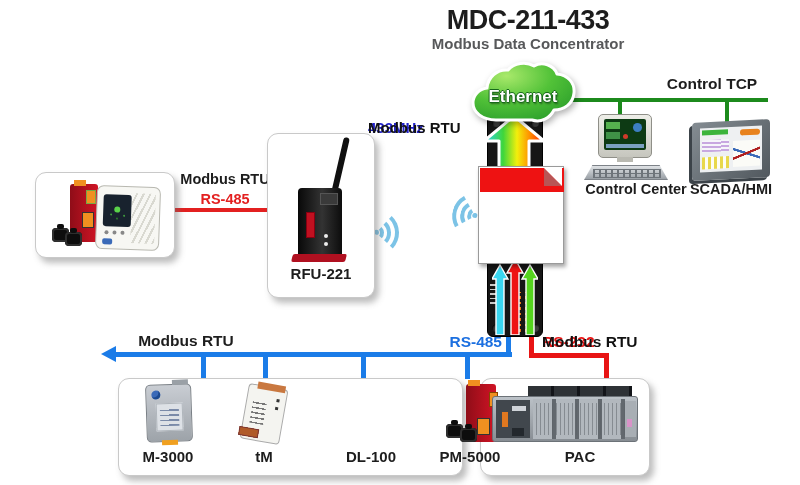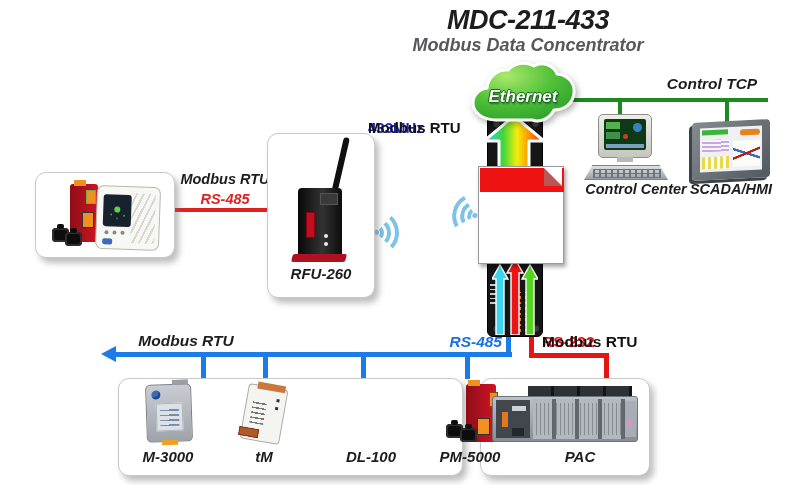--- a/index.html
+++ b/index.html
@@ -1,23 +1,23 @@
 <!DOCTYPE html>
 <html><head>
 <meta charset="utf-8">
 <style>
   html,body{margin:0;padding:0;background:#fff;}
   #stage{position:relative;width:800px;height:485px;background:#fff;overflow:hidden;
          font-family:"Liberation Sans",sans-serif;}
   #stage *{position:absolute;box-sizing:border-box;}
-  .lbl{font-weight:bold;color:#1d1d1d;text-align:center;white-space:nowrap;font-style:italic;}
+  .lbl{font-weight:bold;color:#1d1d1d;text-align:center;white-space:nowrap;}
 
   
   .title-main{left:400px;top:5px;width:256px;font-size:27px;letter-spacing:-.5px;}
-  .title-sub{left:400px;top:35px;width:256px;font-size:18px;color:#57585a;}
+  .title-sub{left:400px;top:35px;width:256px;font-size:15px;color:#57585a;}
 
   
   .cloud{left:466px;top:60px;width:114px;height:68px;z-index:6;filter:drop-shadow(2px 3px 3px rgba(0,0,0,.3));}
   .cloud svg{left:0;top:0;}
   .cloud-lbl{left:8px;top:27px;width:98px;font-size:17px;color:#fff;
     text-shadow:1px 0 0 #17691a,-1px 0 0 #17691a,0 1px 0 #17691a,0 -1px 0 #17691a,1px 2px 2px rgba(0,0,0,.45);}
   .gline{background:#1c8a1c;z-index:1;}
   .g-h{left:558px;top:98px;width:210px;height:4px;}
   .g-d1{left:618px;top:100px;width:4px;height:22px;}
   .g-d2{left:725px;top:100px;width:4px;height:28px;}
@@ -358,21 +358,21 @@
   <div class="rfu-dev">
     <div class="rfu-ant"></div>
     <div class="rfu-antb"></div>
     <div class="rfu-body">
       <div class="rfu-disp"></div>
       <div class="rfu-red"></div>
       <div class="rfu-led"></div>
     </div>
     <div class="rfu-base"></div>
   </div>
-  <div class="lbl rfu-lbl">RFU-260</div>
+  <div class="lbl rfu-lbl">RFU-221</div>
 
   <div class="wbox lg-box"></div>
   <div class="lg-red">
     <div class="lg-redbody"></div>
     <div class="lg-rtab"></div>
     <div class="lg-rc1"></div>
     <div class="lg-rc2"></div>
     <div class="clamp lg-cl1"></div>
     <div class="clamp lg-cl2"></div>
   </div>

